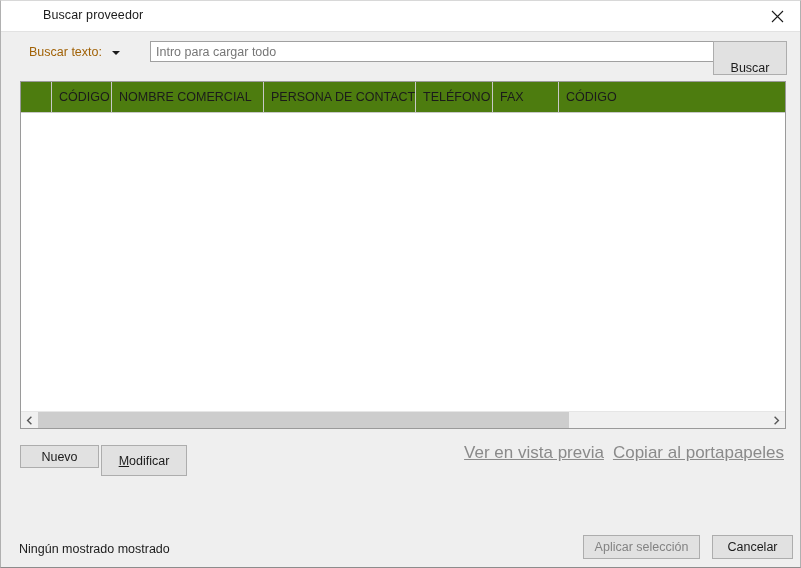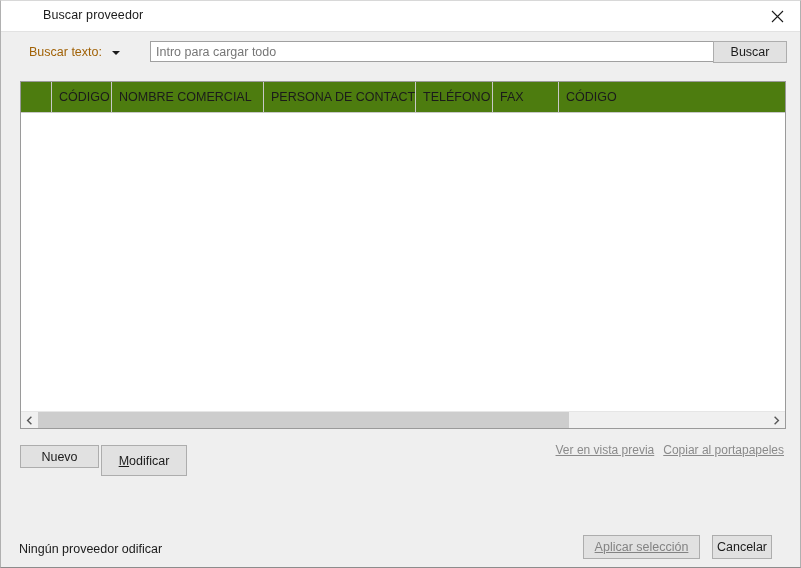--- a/index.html
+++ b/index.html
@@ -113,21 +113,21 @@
     top: 9px;
     width: 74px;
     height: 22px;
     box-sizing: border-box;
     border: 1px solid #adadad;
     background: #e1e1e1;
     font-family: "Liberation Sans", sans-serif;
     font-size: 12.5px;
     color: #1b1b1b;
     cursor: default;
-    padding: 0;
+    padding: 16px;
     line-height: 20px;
   }
 
   
   .grid {
     position: absolute;
     left: 19px;
     top: 80px;
     width: 766px;
     height: 348px;
@@ -221,21 +221,21 @@
 
   .linkbar {
     position: absolute;
     right: 16px;
     top: 442px;
     display: flex;
     gap: 9px;
     align-items: baseline;
   }
   .link {
-    font-size: 12px;
+    font-size: 17px;
     color: #8a8a8a;
     text-decoration: underline;
     white-space: nowrap;
     cursor: default;
   }
 
   
   .bottom-sep {
     position: absolute;
     left: 0;
@@ -245,22 +245,22 @@
     background: #efefef;
   }
   .status-text {
     position: absolute;
     left: 18px;
     top: 541px;
     font-size: 12.5px;
     color: #1b1b1b;
     white-space: nowrap;
   }
-  .aplicar-button { left: 582px; top: 534px; width: 117px; height: 24px; text-decoration: underline; }
-  .cancelar-button { left: 711px; top: 534px; width: 60px; height: 24px; }
+  .aplicar-button { left: 582px; top: 534px; width: 117px; height: 24px; }
+  .cancelar-button { left: 711px; top: 534px; width: 81px; height: 24px; }
 </style>
 </head>
 <body>
 
 <div class="window">
 
   <div class="titlebar">
     <div class="titlebar-text">Buscar proveedor</div>
     <div class="close-button">
       <svg width="13" height="13" viewBox="0 0 13 13">
@@ -306,17 +306,17 @@
 
   <button class="btn nuevo-button">Nuevo</button>
   <button class="btn modificar-button"><span class="mnemonic">M</span><span>odificar</span></button>
 
   <div class="linkbar">
     <span class="link">Ver en vista previa</span>
     <span class="link">Copiar al portapapeles</span>
   </div>
 
   <div class="bottom-sep"></div>
-  <div class="status-text">Ningún proveedor odificar</div>
+  <div class="status-text">Ningún mostrado mostrado</div>
   <button class="btn aplicar-button disabled">Aplicar selección</button>
   <button class="btn cancelar-button">Cancelar</button>
 
 </div>
 
 </body></html>

